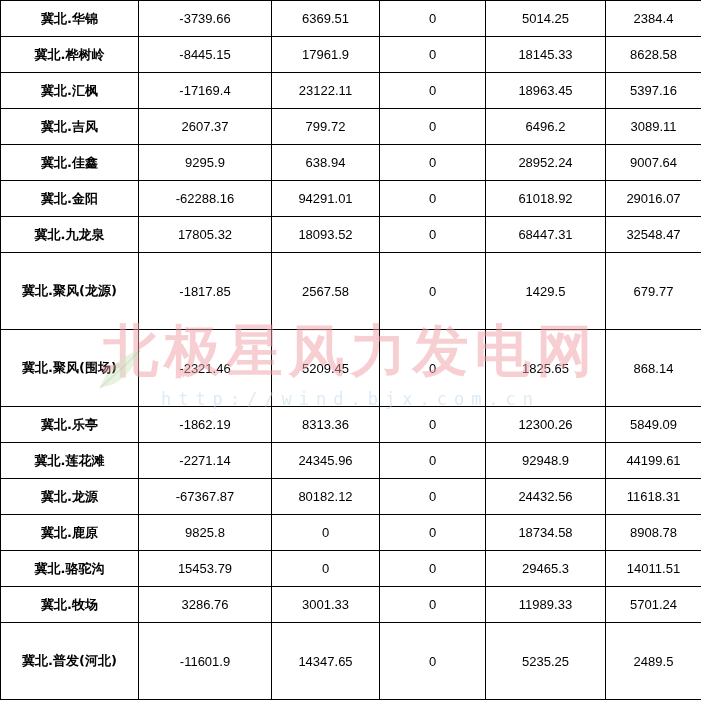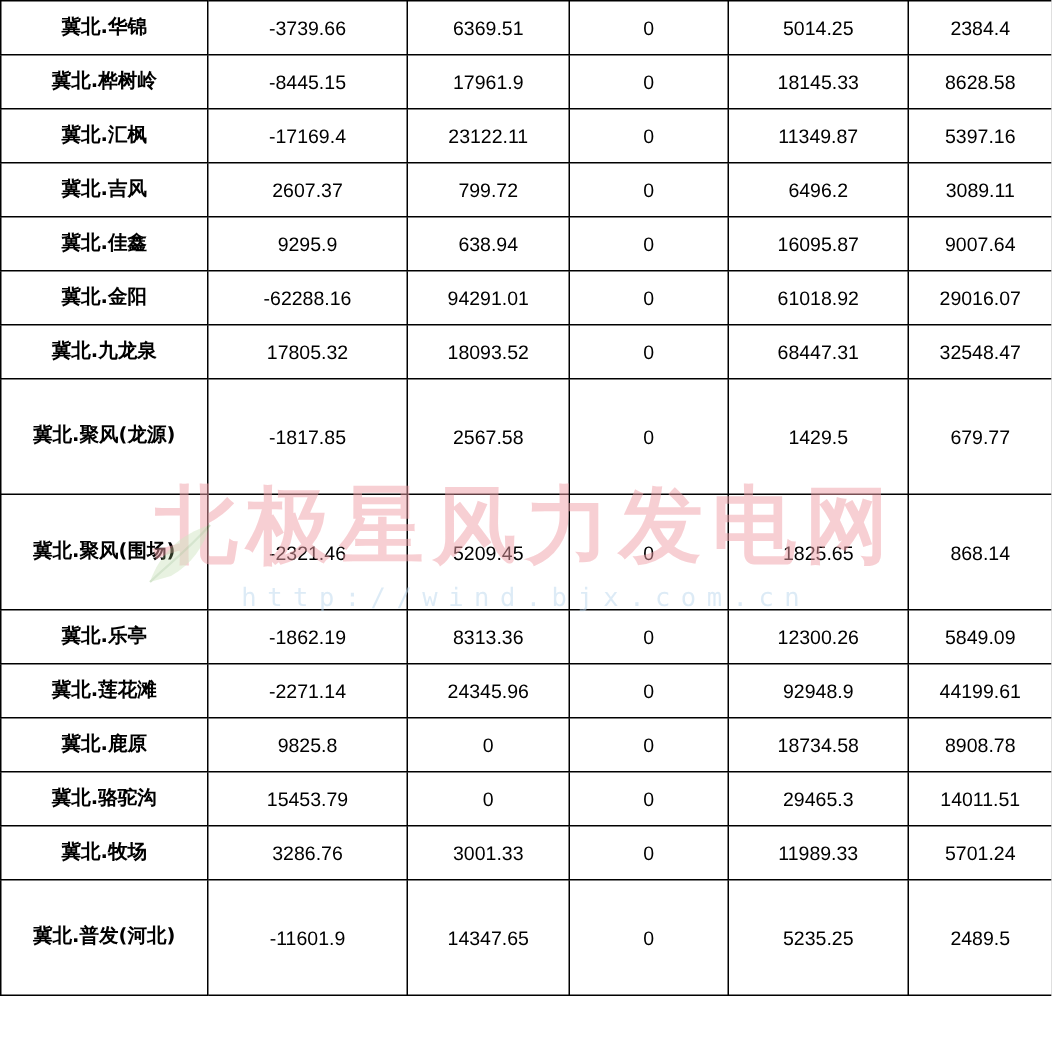--- a/index.html
+++ b/index.html
@@ -122,37 +122,37 @@
           <td class="num">17961.9</td>
           <td class="num">0</td>
           <td class="num">18145.33</td>
           <td class="num">8628.58</td>
         </tr>
         <tr class="r-normal">
           <td class="name">冀北.汇枫</td>
           <td class="num">-17169.4</td>
           <td class="num">23122.11</td>
           <td class="num">0</td>
-          <td class="num">11349.87</td>
+          <td class="num">18963.45</td>
           <td class="num">5397.16</td>
         </tr>
         <tr class="r-normal">
           <td class="name">冀北.吉风</td>
           <td class="num">2607.37</td>
           <td class="num">799.72</td>
           <td class="num">0</td>
           <td class="num">6496.2</td>
           <td class="num">3089.11</td>
         </tr>
         <tr class="r-normal">
           <td class="name">冀北.佳鑫</td>
           <td class="num">9295.9</td>
           <td class="num">638.94</td>
           <td class="num">0</td>
-          <td class="num">16095.87</td>
+          <td class="num">28952.24</td>
           <td class="num">9007.64</td>
         </tr>
         <tr class="r-normal">
           <td class="name">冀北.金阳</td>
           <td class="num">-62288.16</td>
           <td class="num">94291.01</td>
           <td class="num">0</td>
           <td class="num">61018.92</td>
           <td class="num">29016.07</td>
         </tr>
@@ -188,20 +188,28 @@
           <td class="num">12300.26</td>
           <td class="num">5849.09</td>
         </tr>
         <tr class="r-normal">
           <td class="name">冀北.莲花滩</td>
           <td class="num">-2271.14</td>
           <td class="num">24345.96</td>
           <td class="num">0</td>
           <td class="num">92948.9</td>
           <td class="num">44199.61</td>
+        </tr>
+        <tr class="r-normal">
+          <td class="name">冀北.龙源</td>
+          <td class="num">-67367.87</td>
+          <td class="num">80182.12</td>
+          <td class="num">0</td>
+          <td class="num">24432.56</td>
+          <td class="num">11618.31</td>
         </tr>
         <tr class="r-normal">
           <td class="name">冀北.鹿原</td>
           <td class="num">9825.8</td>
           <td class="num">0</td>
           <td class="num">0</td>
           <td class="num">18734.58</td>
           <td class="num">8908.78</td>
         </tr>
         <tr class="r-normal">

